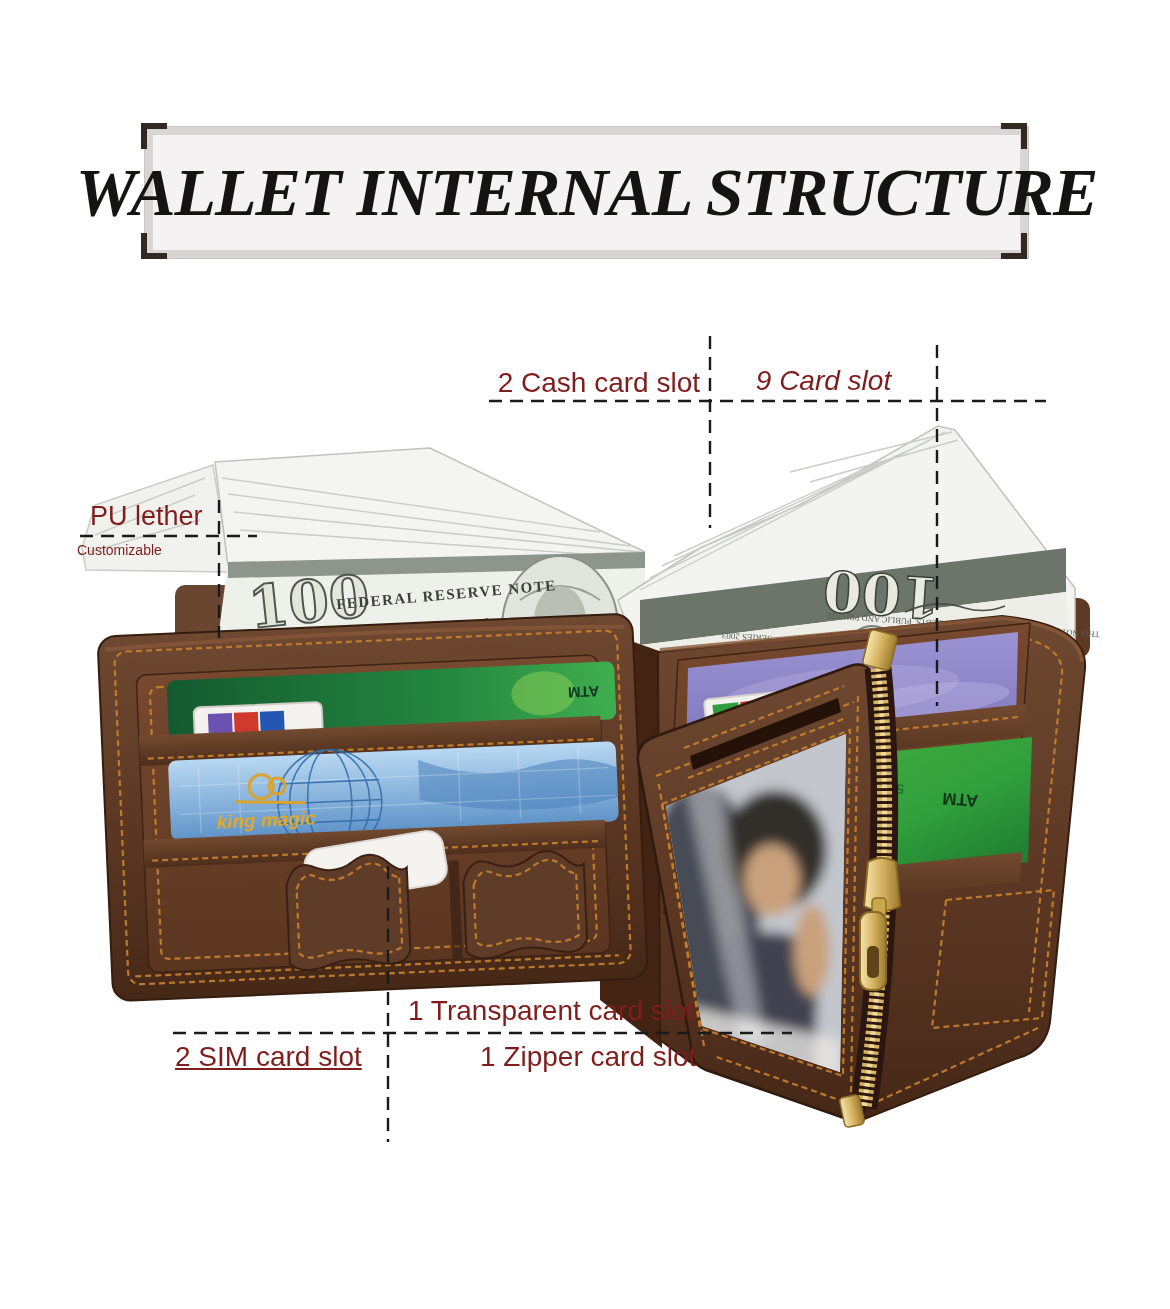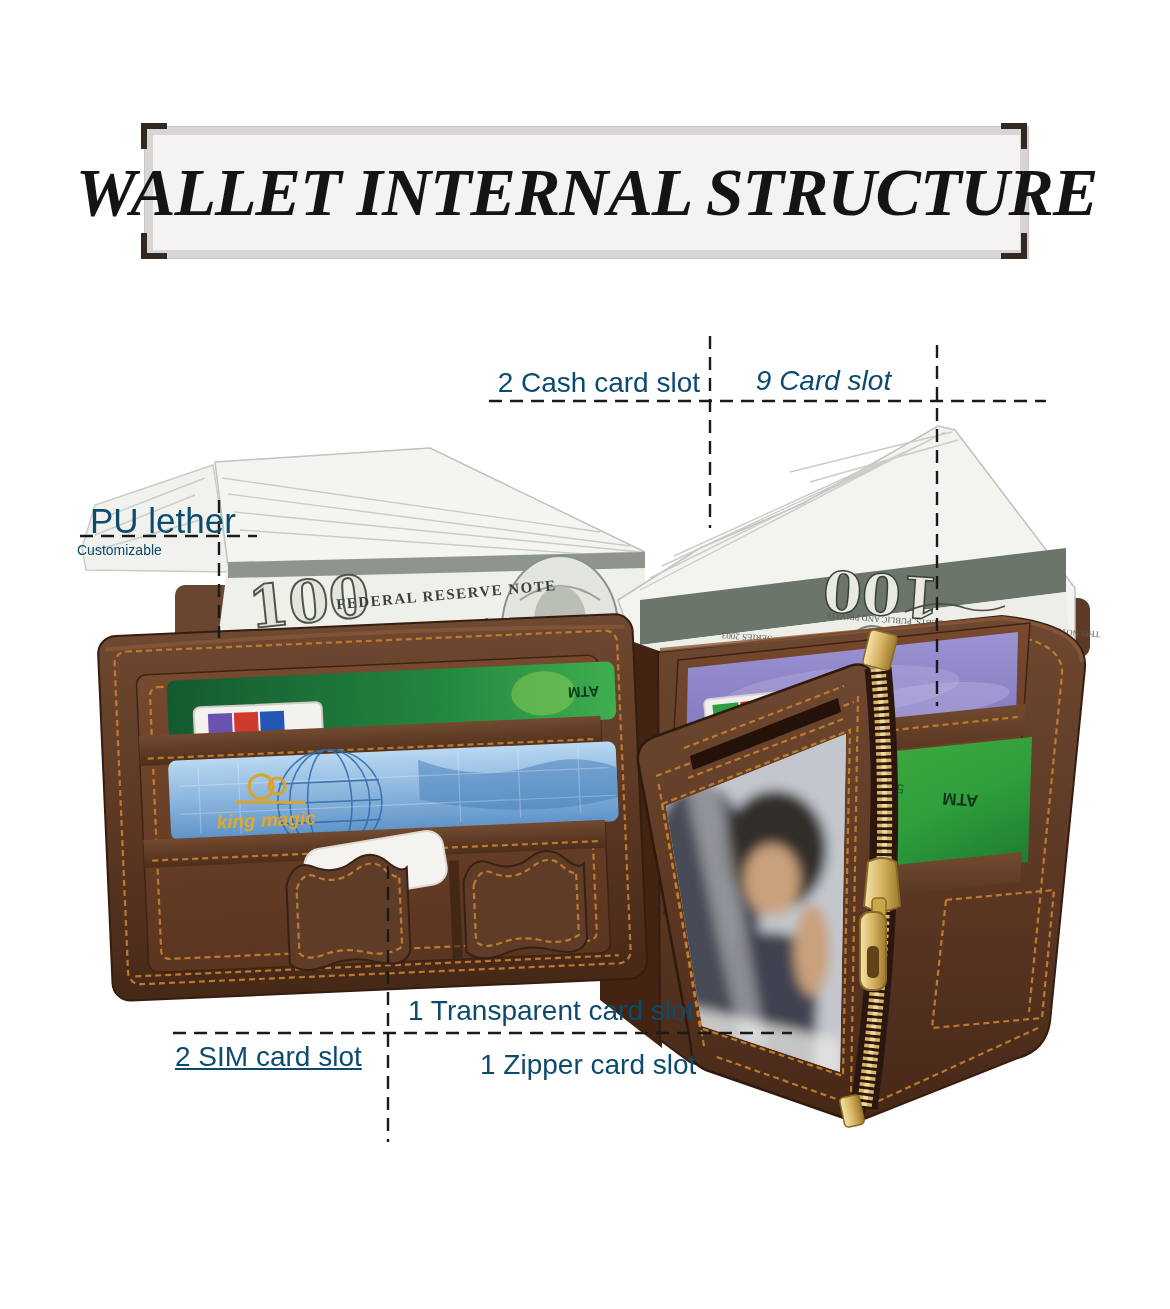--- a/index.html
+++ b/index.html
@@ -13,28 +13,28 @@
     font-size:68px;letter-spacing:-1px;color:#161412;white-space:nowrap;}
   .corner{position:absolute;width:26px;height:26px;}
   .corner span{position:absolute;background:#322822;}
   .c-h{width:26px;height:6px;} .c-v{width:6px;height:26px;}
   .tl{left:141px;top:123px}.tr{left:1001px;top:123px}.bl{left:141px;top:233px}.br{left:1001px;top:233px}
   .tl .c-h,.tl .c-v{left:0;top:0}
   .tr .c-h{right:0;top:0}.tr .c-v{right:0;top:0}
   .bl .c-h{left:0;bottom:0}.bl .c-v{left:0;bottom:0}
   .br .c-h{right:0;bottom:0}.br .c-v{right:0;bottom:0}
   
-  .lbl{position:absolute;color:#0c4a6e;white-space:nowrap;font-size:28px;}
+  .lbl{position:absolute;color:#7f1d1d;white-space:nowrap;font-size:28px;}
   .lbl-cash{left:460px;top:367px;width:240px;text-align:right;}
   .lbl-card{left:710px;top:365px;width:227px;text-align:center;font-style:italic;}
-  .lbl-pu{left:90px;top:501px;font-size:35px;}
+  .lbl-pu{left:90px;top:501px;font-size:27px;}
   .lbl-custom{left:77px;top:542px;font-size:14px;}
   .lbl-transparent{left:408px;top:995px;}
   .lbl-sim{left:175px;top:1041px;text-decoration:underline;}
-  .lbl-zip{left:480px;top:1041px;margin-top:8px;}
+  .lbl-zip{left:480px;top:1041px;}
   svg{position:absolute;left:0;top:0;}
   .stitch{fill:none;stroke:#c6802f;stroke-width:2.2;stroke-dasharray:6 4;opacity:.92;}
   .callout{fill:none;stroke:#1a1a1a;stroke-width:2.4;stroke-dasharray:13 8;}
 </style>
 </head>
 <body>
 
 <div class="stage">
 
   <div class="title-box">

